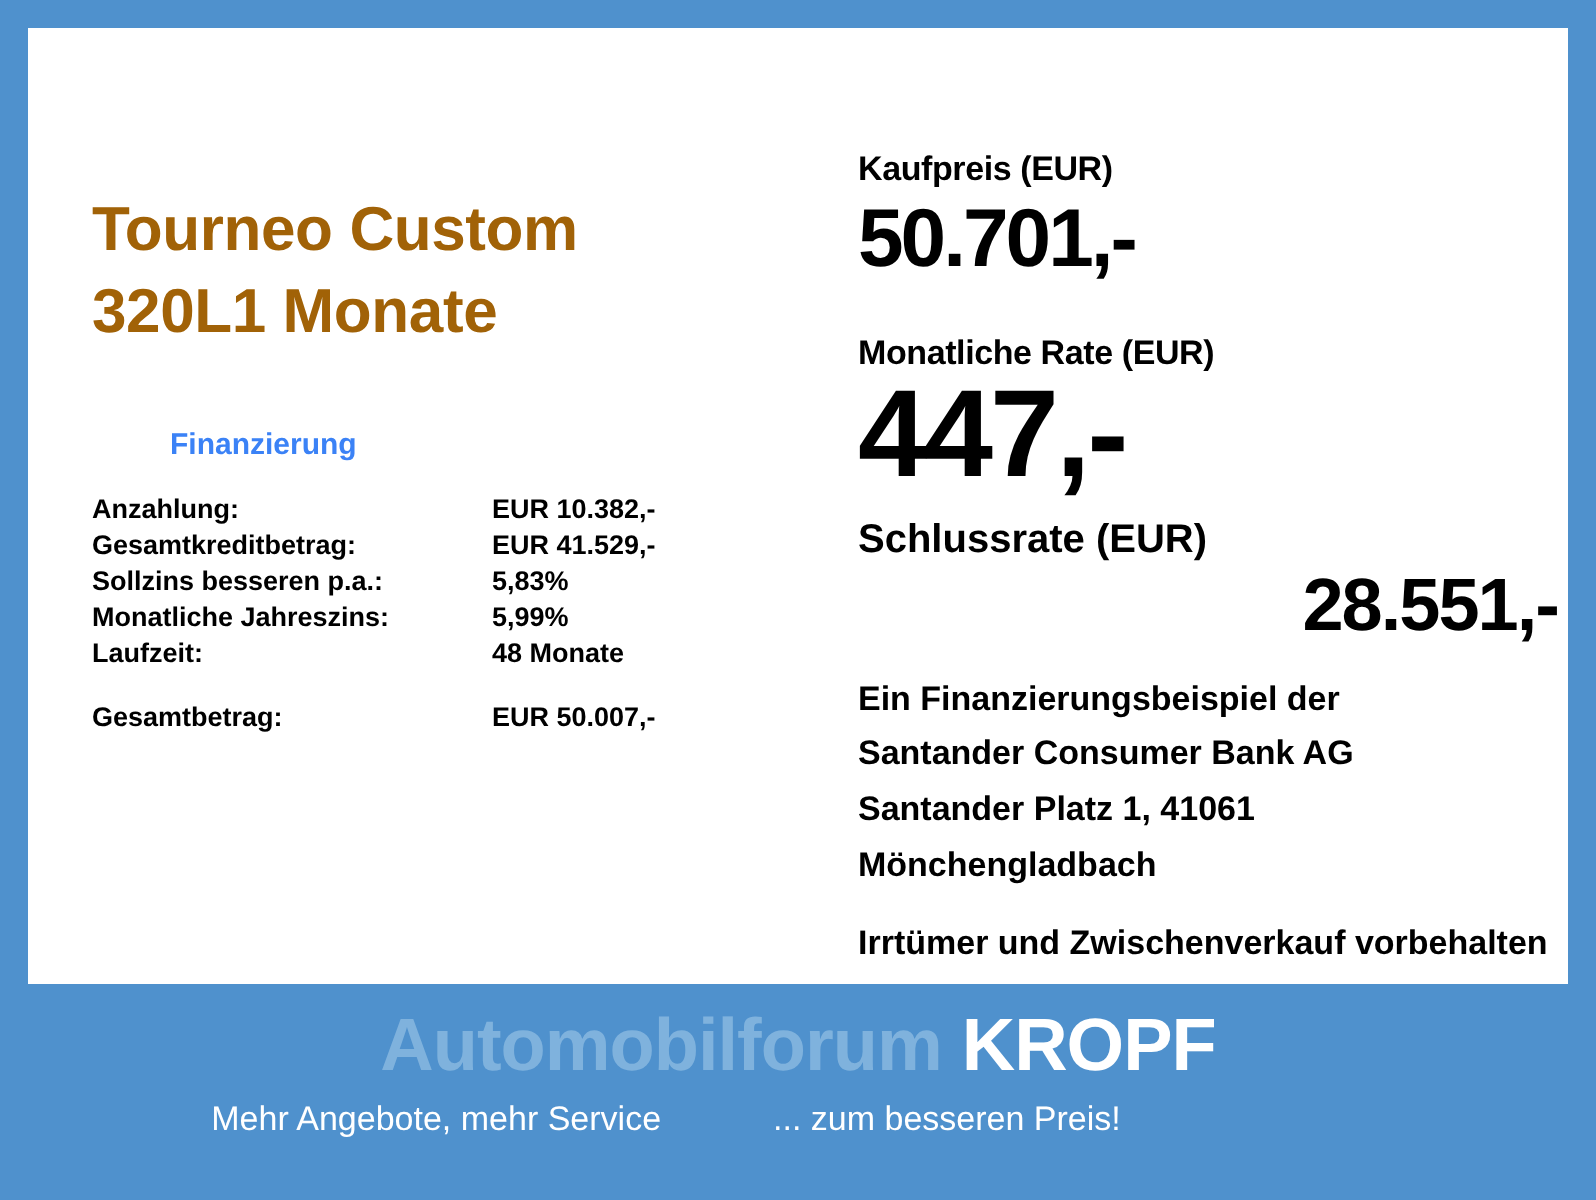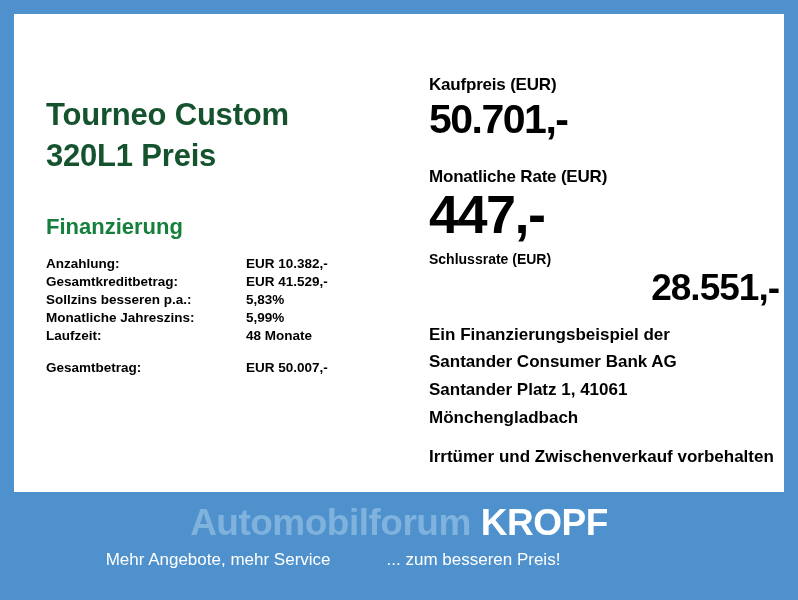--- a/index.html
+++ b/index.html
@@ -30,32 +30,33 @@
   
   .left-col {
     position: absolute;
     left: 32px;
     top: 80px;
     width: 340px;
   }
   .vehicle-title {
     font-size: 31px;
     font-weight: bold;
-    color: #14532d;
+    color: #a16207;
     line-height: 1.33;
     letter-spacing: -0.2px;
   }
   .vehicle-title .line2 {
     display: block;
   }
   .financing-heading {
     margin-top: 38px;
-    font-size: 22px;
-    font-weight: bold;
-    color: #15803d;
+    font-size: 15px;
+    font-weight: bold;
+    color: #3b82f6;
+    margin-left: 39px;
   }
   .fin-table {
     margin-top: 16px;
     border-collapse: collapse;
     font-size: 13.5px;
     font-weight: bold;
     color: #000;
   }
   .fin-table td {
     padding: 0 0 3px 0;
@@ -89,32 +90,32 @@
     font-weight: bold;
     color: #000;
     line-height: 1.08;
     letter-spacing: -1.5px;
     margin-top: 2px;
   }
   .block-rate {
     margin-top: 26px;
   }
   .rate-big {
-    font-size: 54px;
+    font-size: 62px;
     font-weight: bold;
     color: #000;
     line-height: 1.0;
     letter-spacing: -1.5px;
     margin-top: 0px;
   }
   .block-final {
     margin-top: 10px;
   }
   .final-label {
-    font-size: 14px;
+    font-size: 20px;
     font-weight: bold;
     color: #000;
   }
   .final-big {
     font-size: 37px;
     font-weight: bold;
     color: #000;
     line-height: 1.1;
     letter-spacing: -1px;
     margin-top: 1px;
@@ -181,21 +182,21 @@
 </head>
 <body>
 
 <div class="page">
 
   <div class="card">
 
     <div class="left-col">
       <div class="vehicle-title">
         <span>Tourneo Custom</span>
-        <span class="line2">320L1 Preis</span>
+        <span class="line2">320L1 Monate</span>
       </div>
 
       <div class="financing-heading">Finanzierung</div>
 
       <table class="fin-table">
         <tbody>
           <tr>
             <td class="label">Anzahlung:</td>
             <td class="value">EUR 10.382,-</td>
           </tr>

